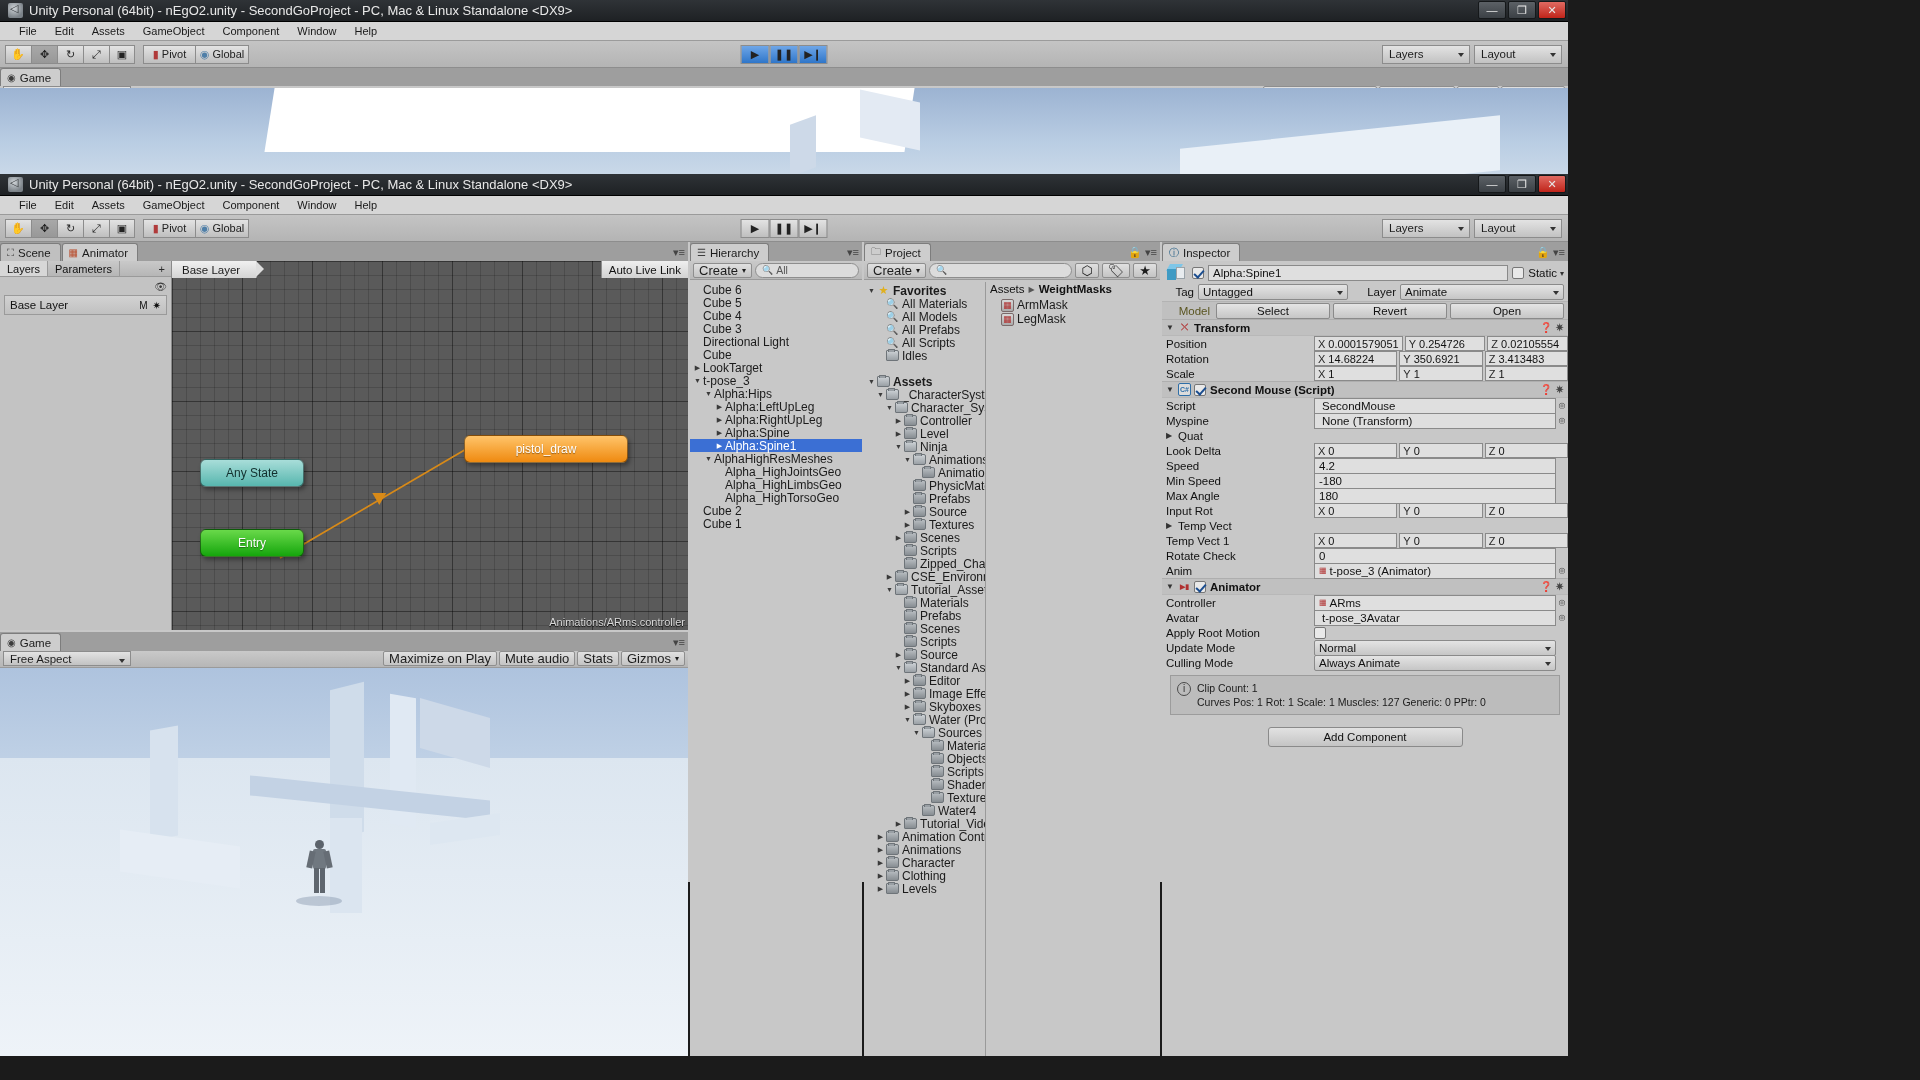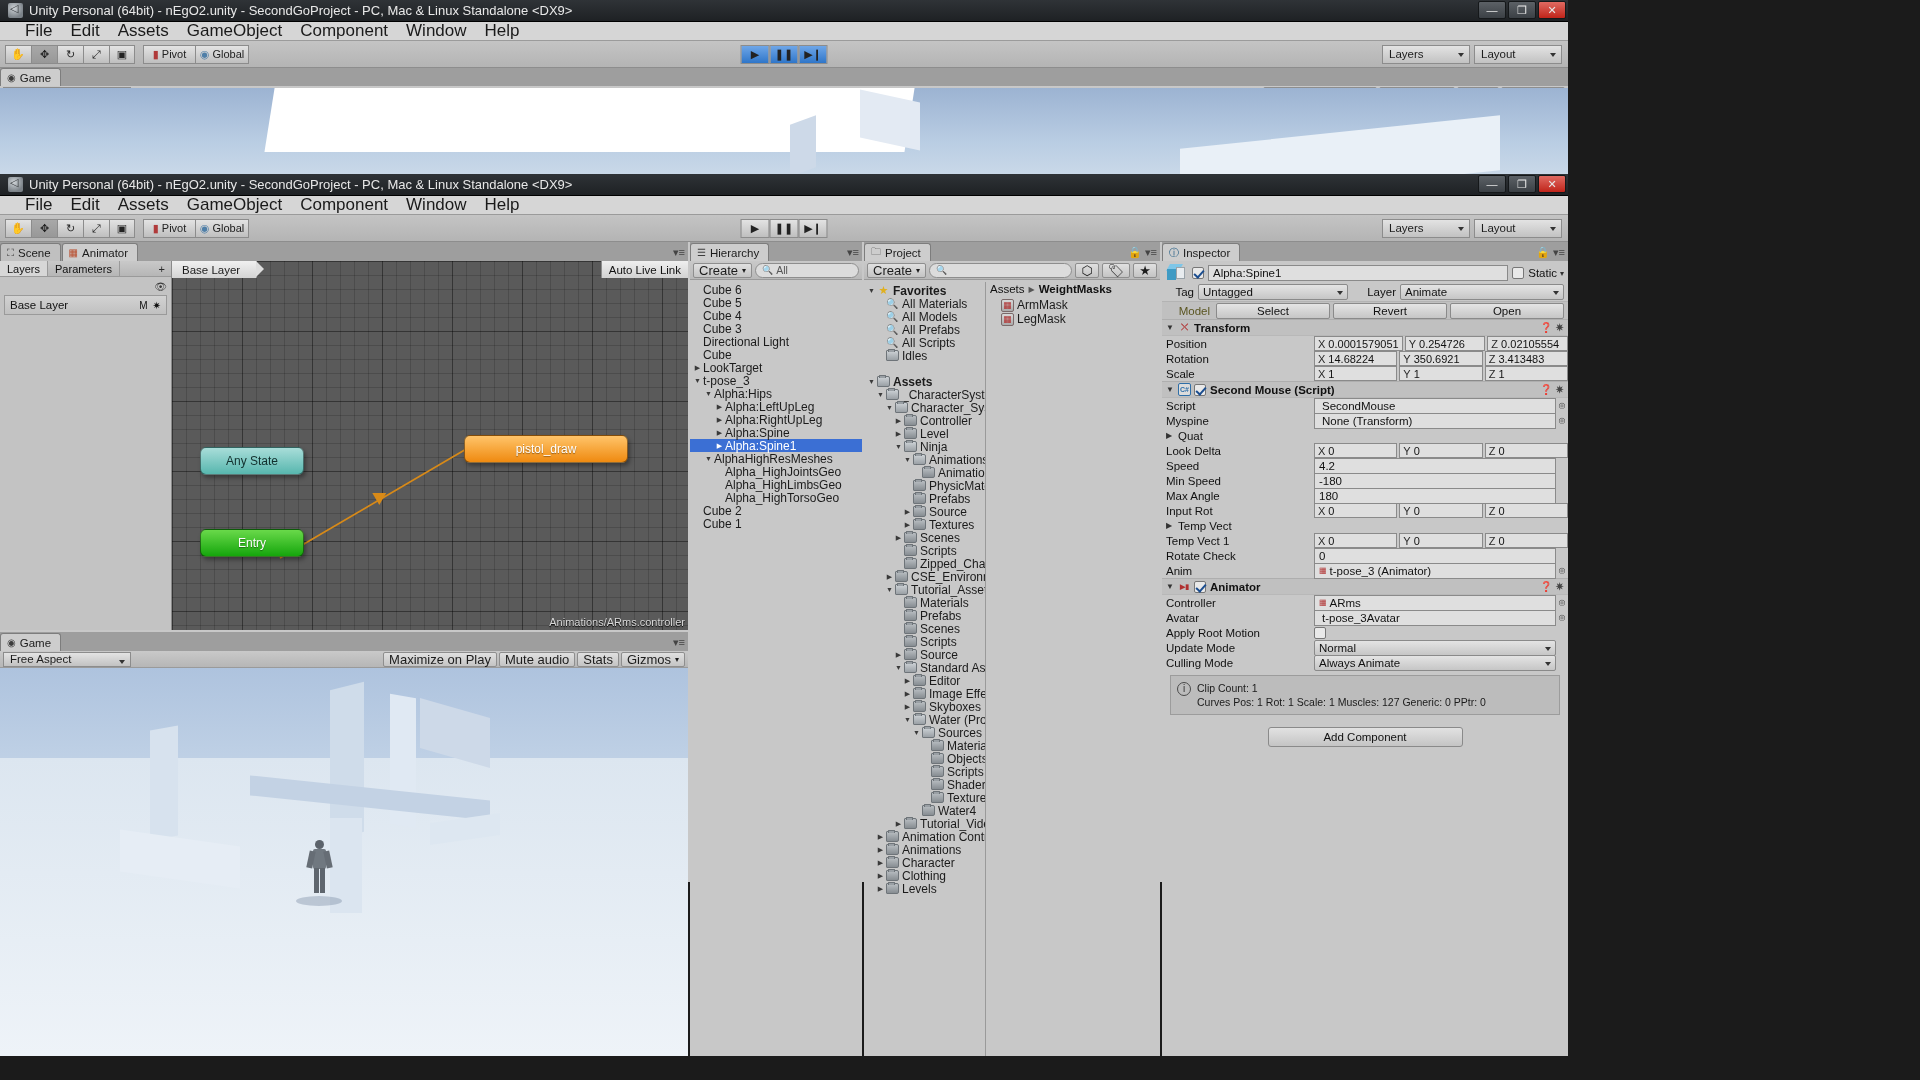--- a/index.html
+++ b/index.html
@@ -17,21 +17,21 @@
     background:radial-gradient(circle at 40% 35%, #cfd4d8, #7b8288 70%);
     border-radius:2px; position:relative; }
   .titlebar .tb-ico:after{content:"◁";position:absolute;left:2px;top:-1px;font-size:11px;color:#2c2f32;}
   .wbtns { position:absolute; right:2px; top:1px; display:flex; gap:2px; }
   .wbtn { width:28px;height:18px;background:linear-gradient(#5c6166,#3b4045);
     border:1px solid #15181a;border-radius:2px;color:#e6e6e6;font-size:11px;
     display:flex;align-items:center;justify-content:center;}
   .wbtn.close{background:linear-gradient(#e06a62,#c0241a);}
 
   .menubar { height:19px; background:#d6d6d6; display:flex; align-items:center;
-    padding-left:16px; border-bottom:1px solid #9b9b9b; font-size:17px; color:#1a1a1a;}
+    padding-left:10px; border-bottom:1px solid #9b9b9b; font-size:11px; color:#1a1a1a;}
   .menubar span { padding:1px 9px; }
 
   
   .toolbar { height:27px; background:linear-gradient(#c4c4c4,#b4b4b4);
     border-bottom:1px solid #8d8d8d; display:flex; align-items:center; padding:0 5px; position:relative;}
   .tbtn { height:19px;min-width:26px;background:linear-gradient(#e3e3e3,#bfbfbf);
     border:1px solid #8c8c8c; display:flex;align-items:center;justify-content:center;
     font-size:11px;color:#222; }
   .tgrp { display:flex; }
   .tgrp .tbtn { border-right:none; }
@@ -140,21 +140,21 @@
     border:1.5px solid #4a4a4a;color:#333;font-size:10px;text-align:center;line-height:12px;font-style:normal;}
   .addcomp { height:20px;width:195px;margin:12px auto;background:linear-gradient(#e2e2e2,#c4c4c4);
     border:1px solid #8a8a8a;border-radius:3px;display:flex;align-items:center;justify-content:center;
     font-size:11.5px;}
   .icobox{width:13px;height:13px;flex:0 0 13px;margin-right:3px;border-radius:2px;
     display:flex;align-items:center;justify-content:center;font-size:9px;}
 
   
   .gameview { background:linear-gradient(#9fb8d8 0%, #c8d8ea 40%, #dfe8f2 100%); position:relative; overflow:hidden;}
   .gbar { height:17px; background:linear-gradient(#c9c9c9,#b6b6b6); border-bottom:1px solid #9a9a9a;
-    display:flex; align-items:center; padding:0 3px; gap:3px; position:relative;}
+    display:flex; align-items:flex-start; padding:0 3px; gap:3px; position:relative;}
   .ghost { position:absolute; background:#e9eff6; }
 </style>
 </head>
 <body>
 
 <div class="win" style="left:0;top:0;width:1568px;height:185px;border:none;">
   <div class="titlebar">
     <span class="tb-ico"></span>
     <span>Unity Personal (64bit) - nEgO2.unity - SecondGoProject - PC, Mac &amp; Linux Standalone &lt;DX9&gt;</span>
     <span class="wbtns">
@@ -319,21 +319,21 @@
       </div>
       <div class="autolive">
         <span>Auto Live Link</span>
       </div>
 
       <svg style="position:absolute;left:0;top:0;width:516px;height:369px;pointer-events:none;">
         <line x1="108" y1="297" x2="296" y2="187" stroke="#d88a18" stroke-width="1.7"></line>
         <polygon points="203,228 215,235 203,242" fill="#d88a18" transform="rotate(-30 209 235)"></polygon>
       </svg>
 
-      <div class="node any" style="left:28px;top:186px;width:104px;">
+      <div class="node any" style="left:28px;top:198px;width:104px;">
         <span>Any State</span>
       </div>
       <div class="node entry" style="left:28px;top:268px;width:104px;">
         <span>Entry</span>
       </div>
       <div class="node state" style="left:292px;top:174px;width:164px;">
         <span>pistol_draw</span>
       </div>
 
       <div class="ctrlabel">Animations/ARms.controller</div>

